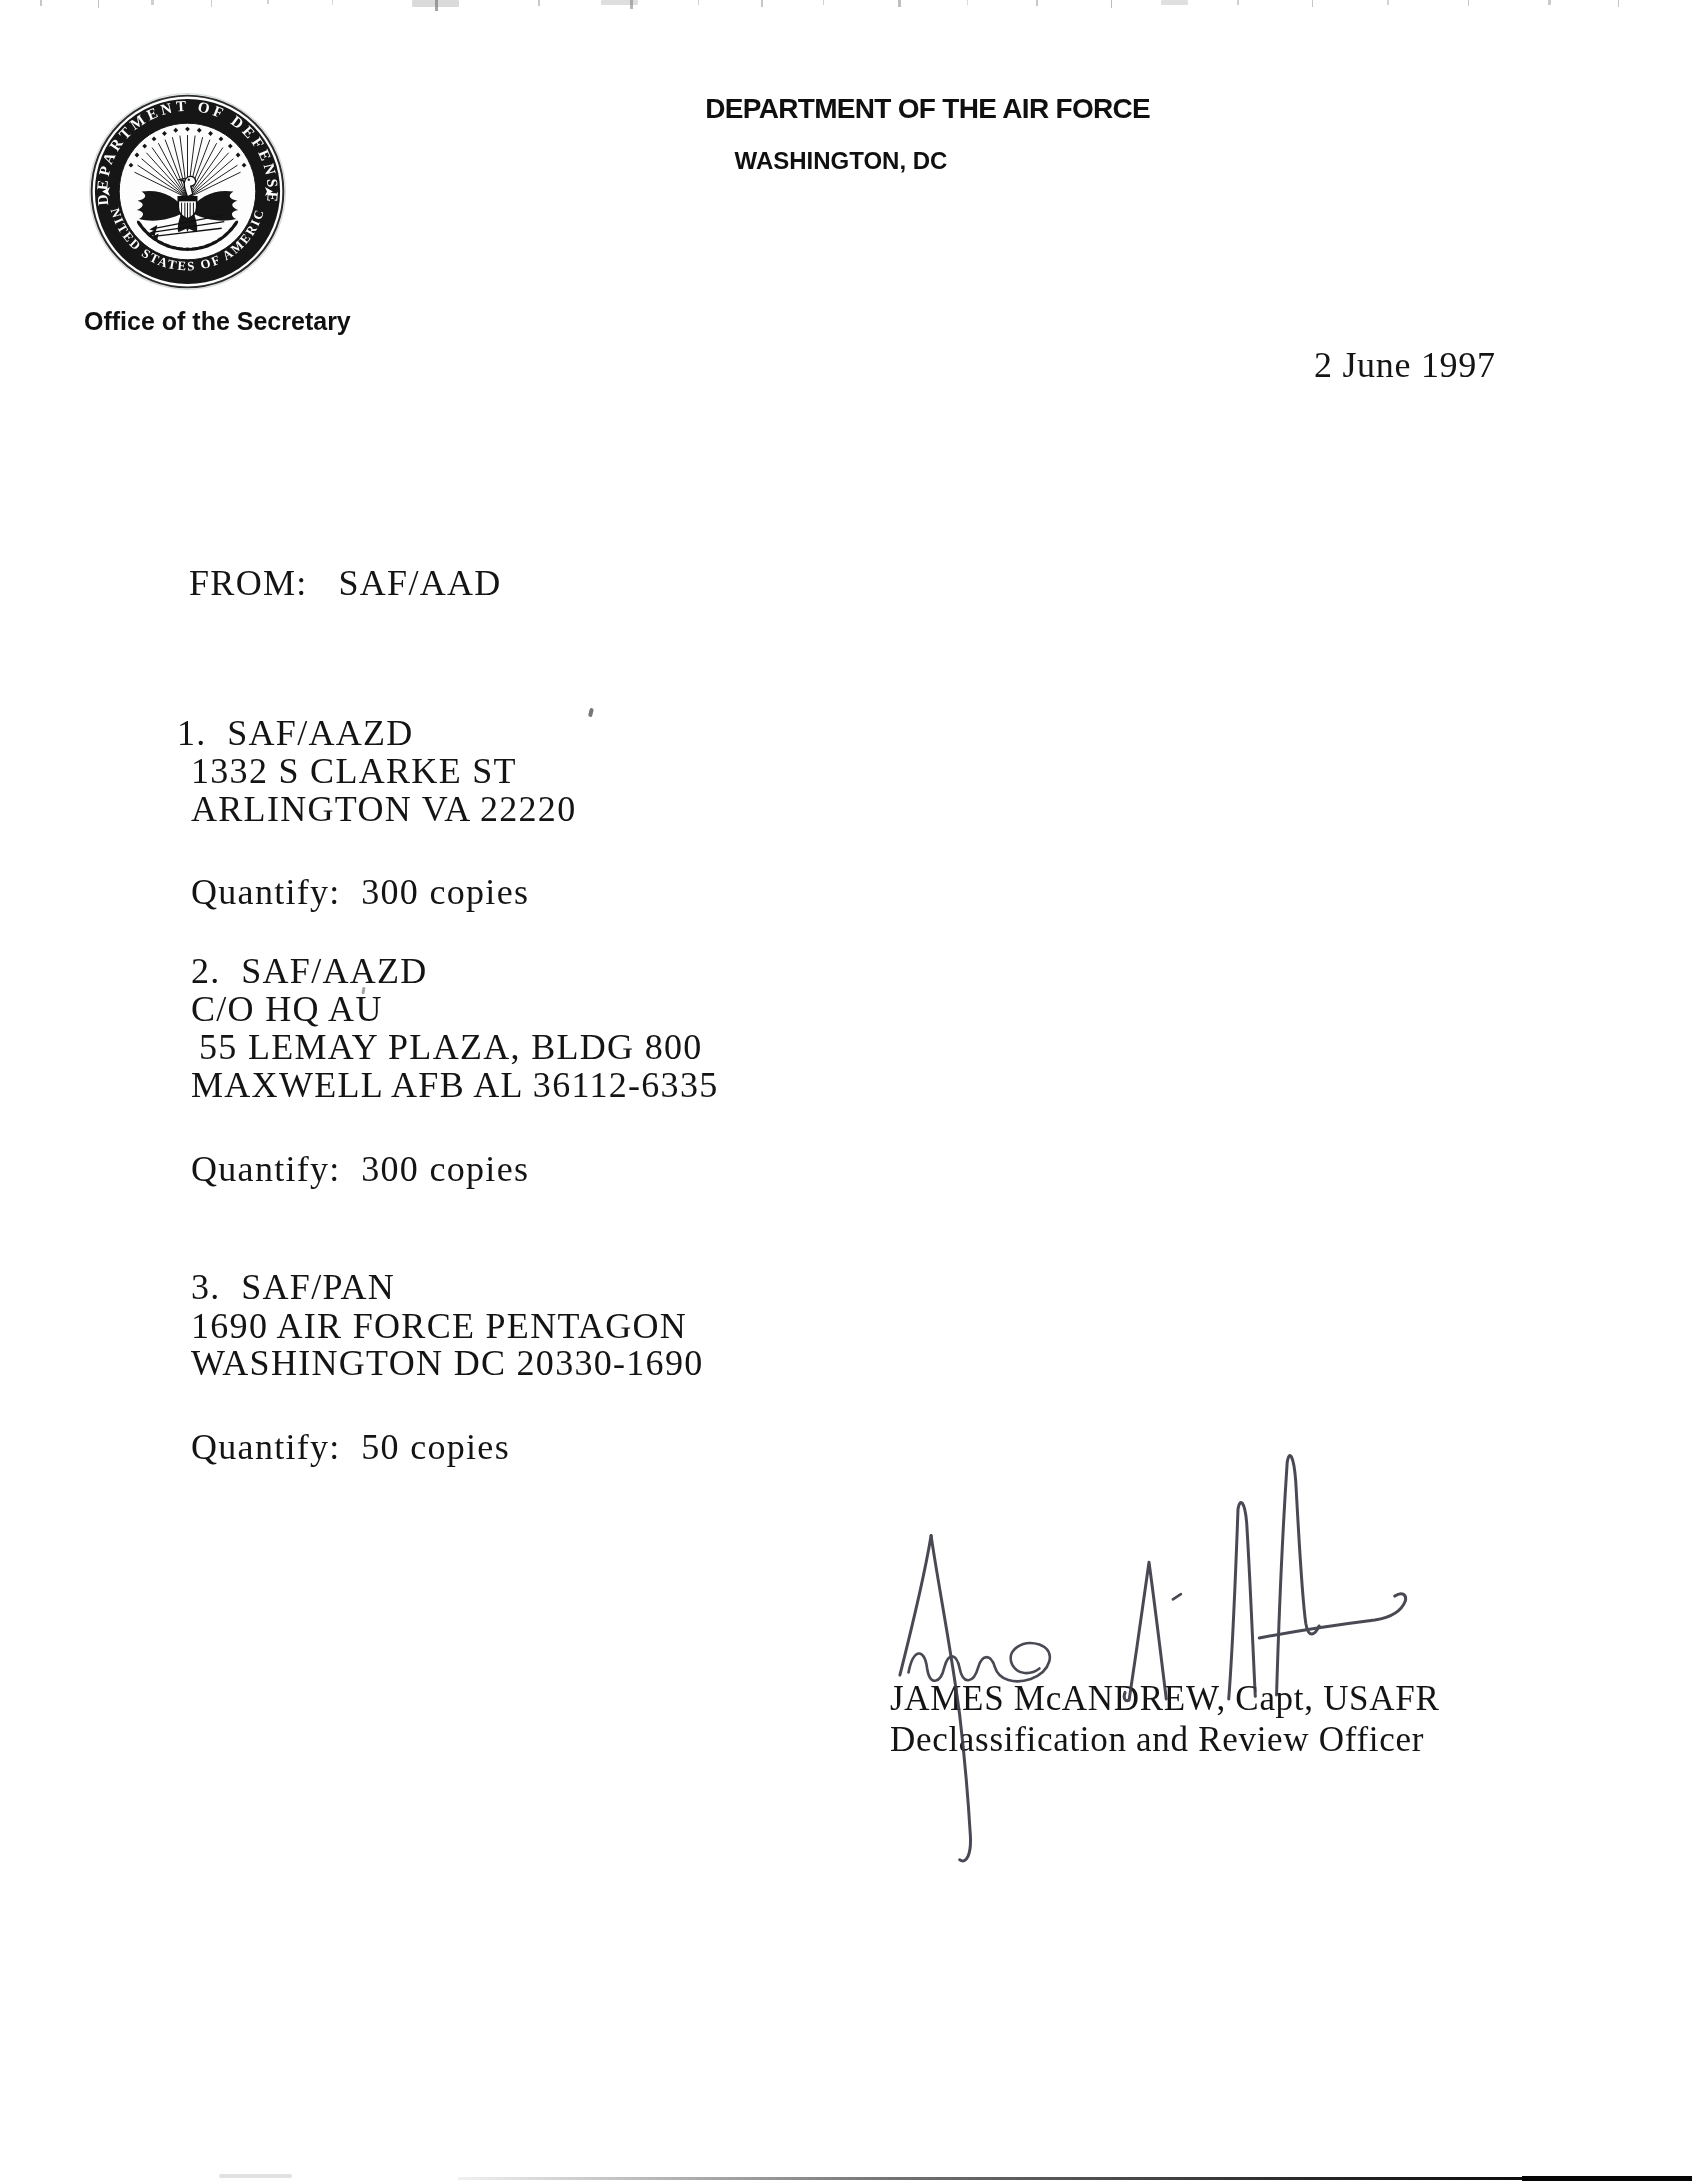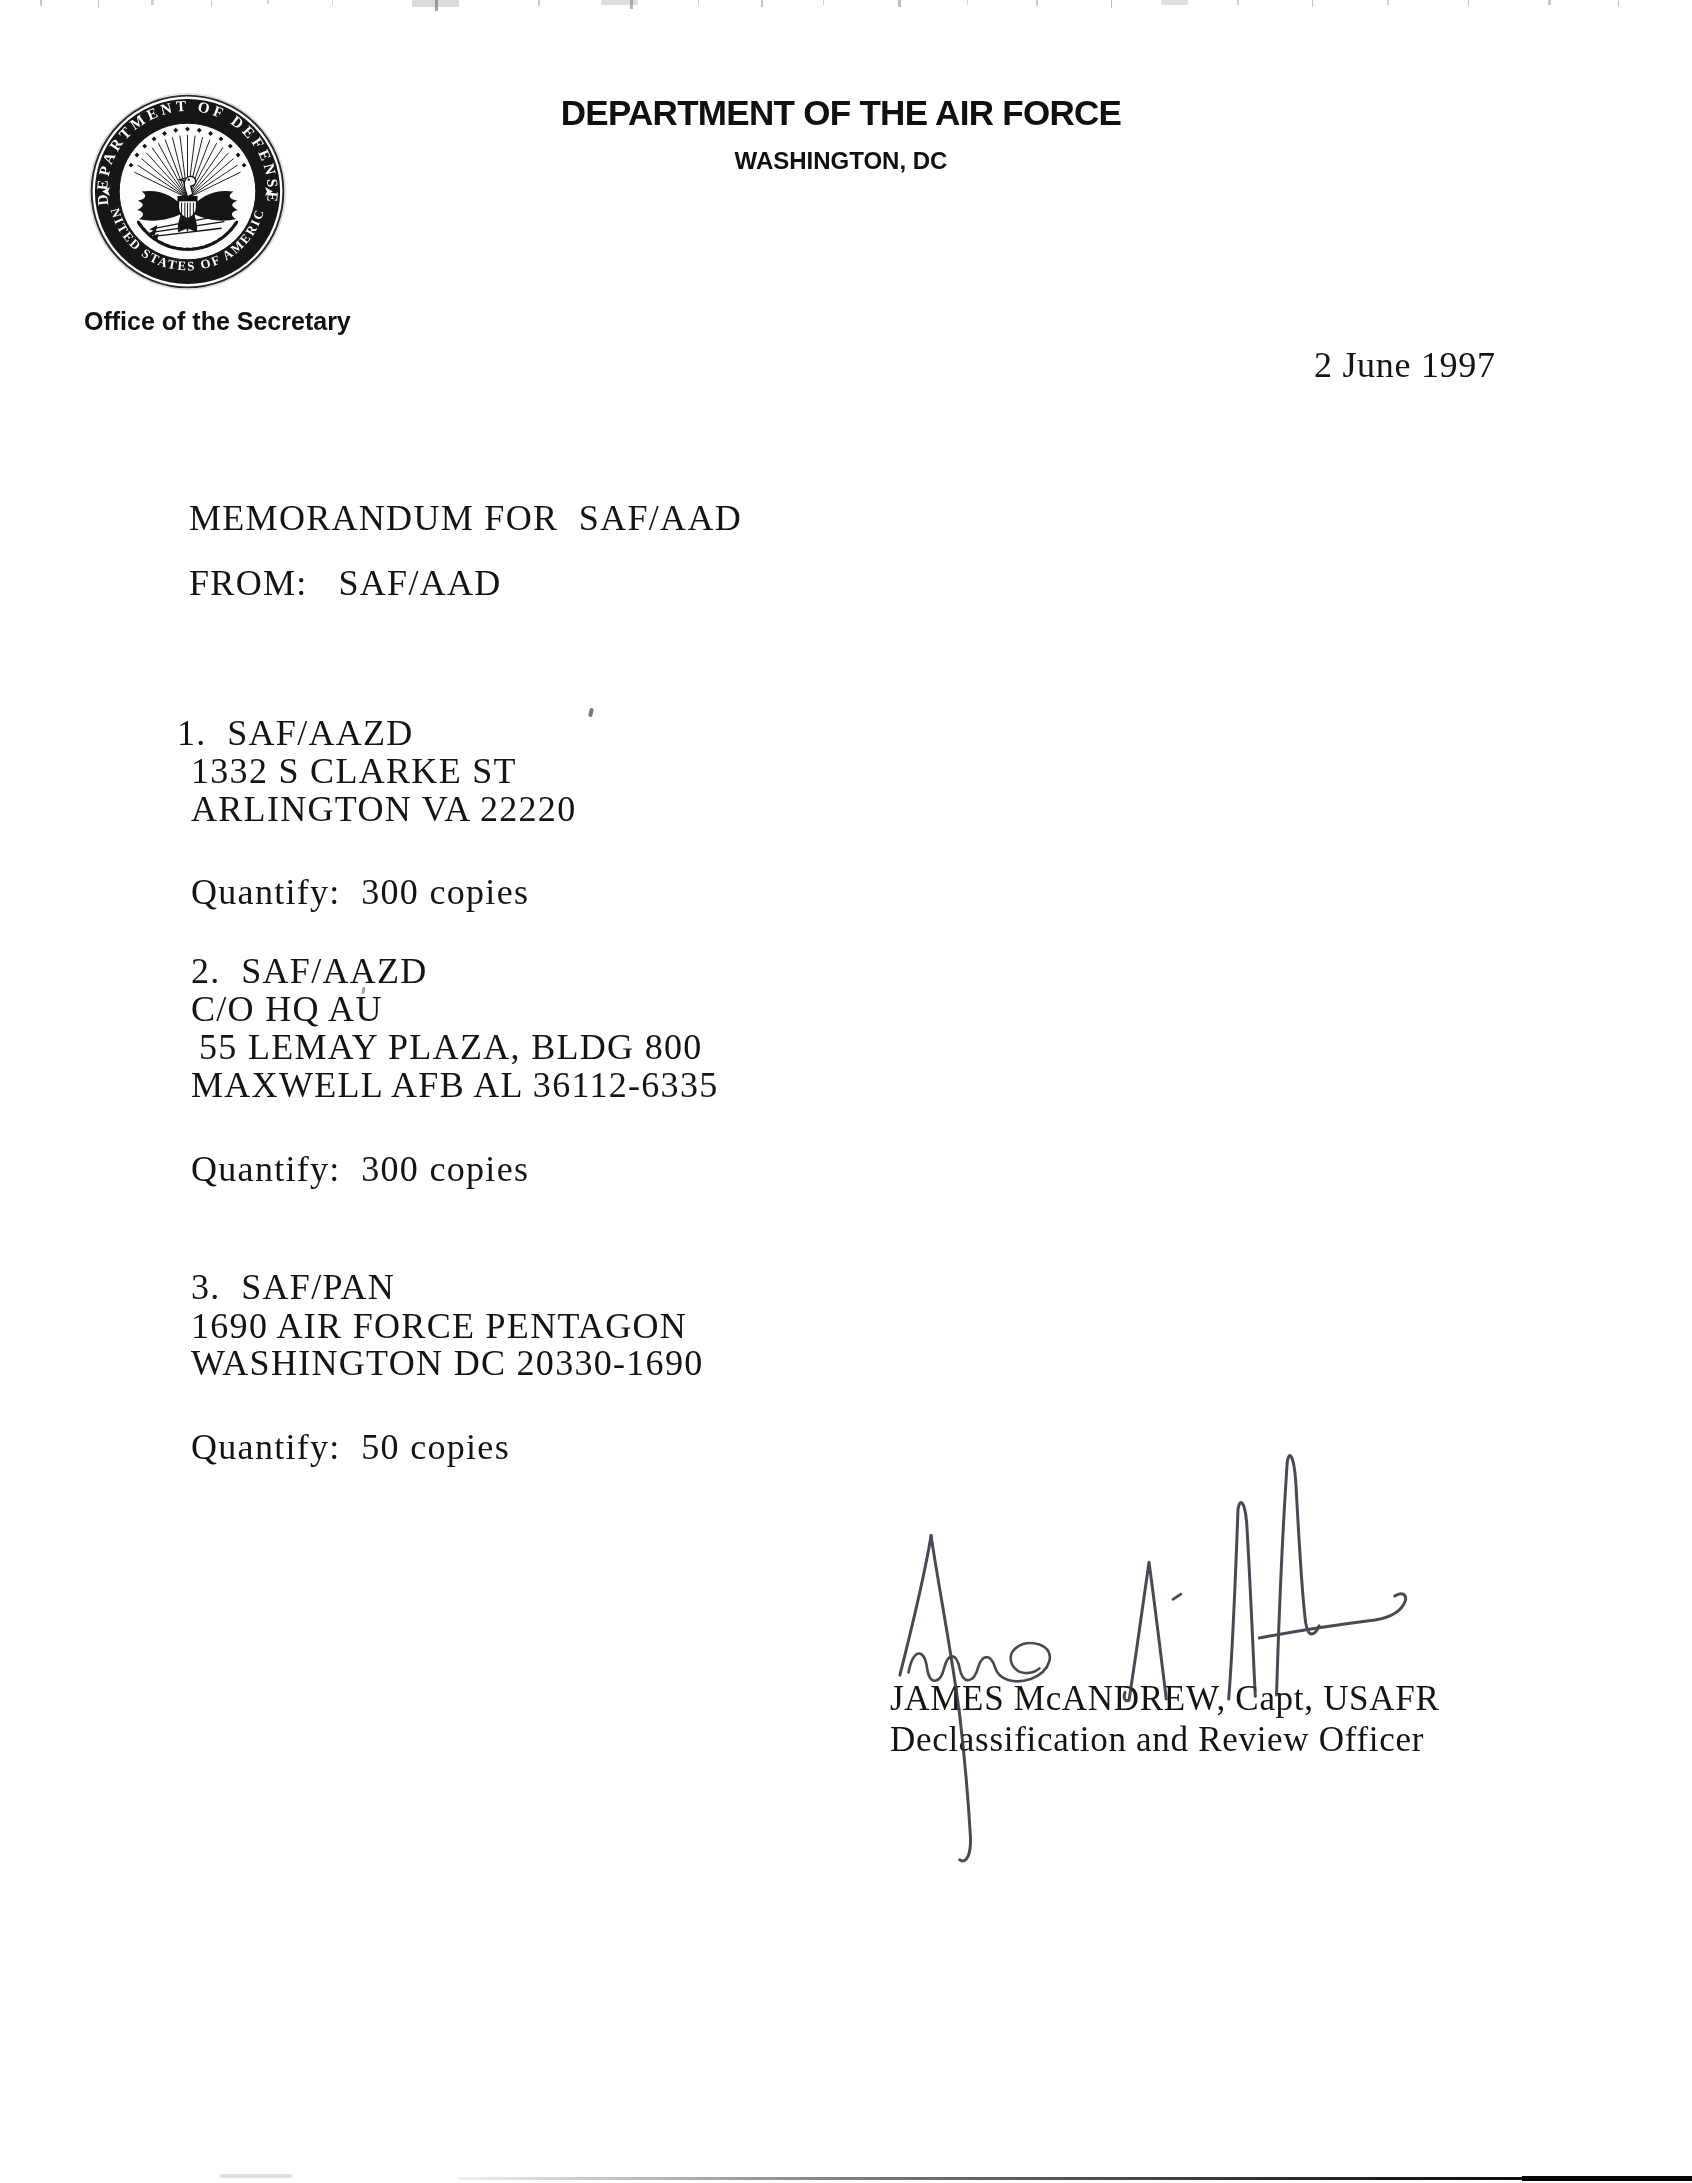--- a/index.html
+++ b/index.html
@@ -21,21 +21,21 @@
     color:#141414;
   }
   .sans{
     position:absolute;
     font-family:"Liberation Sans", sans-serif;
     font-weight:bold;
     line-height:1;
     white-space:pre;
     color:#101010;
   }
-  #dept-title{top:95px;left:532px;width:618px;text-align:center;font-size:35px;letter-spacing:-0.7px;}
+  #dept-title{top:95px;left:532px;width:618px;text-align:right;font-size:28px;letter-spacing:-0.7px;}
   #dept-loc{top:149px;left:532px;width:618px;text-align:center;font-size:24px;letter-spacing:0px;}
   #office-line{top:309px;left:84px;font-size:25px;}
   #date-line{top:347px;left:1314px;letter-spacing:0.7px;}
   #sig-name{top:1681px;left:890px;font-size:35px;letter-spacing:0.7px;}
   #sig-title{top:1722px;left:890px;font-size:35px;letter-spacing:0.7px;}
   .artifact{position:absolute;background:#4a4a4a;}
   #seal{position:absolute;left:89px;top:93px;width:197px;height:197px;}
   #signature-svg{position:absolute;left:850px;top:1428px;pointer-events:none;}
   #scan-noise span{position:absolute;display:block;}
   #bottom-edge-line{
@@ -182,21 +182,20 @@
         <ellipse cx="77.9" cy="200.5" rx="7.5" ry="2.6" transform="rotate(235 77.9 200.5)"></ellipse>
       </g>
   </svg>
 
   <div id="dept-title" class="sans">DEPARTMENT OF THE AIR FORCE</div>
   <div id="dept-loc" class="sans">WASHINGTON, DC</div>
   <div id="office-line" class="sans">Office of the Secretary</div>
 
   <div id="date-line" class="serifline">2 June 1997</div>
 
-  <div class="serifline" style="top:500px;left:189px;">MEMORANDUM FOR  SAF/AAD</div>
   <div class="serifline" style="top:565px;left:189px;">FROM:   SAF/AAD</div>
 
   <div class="serifline" style="top:715px;left:177px;">1.  SAF/AAZD</div>
   <div class="serifline" style="top:753px;left:191px;">1332 S CLARKE ST</div>
   <div class="serifline" style="top:791px;left:191px;">ARLINGTON VA 22220</div>
   <div class="serifline" style="top:874px;left:191px;">Quantify:  300 copies</div>
 
   <span class="artifact" style="left:589px;top:708px;width:4px;height:8.6px;border-radius:2px;transform:rotate(14deg);opacity:.75"></span>
 
   <div class="serifline" style="top:953px;left:191px;">2.  SAF/AAZD</div>

